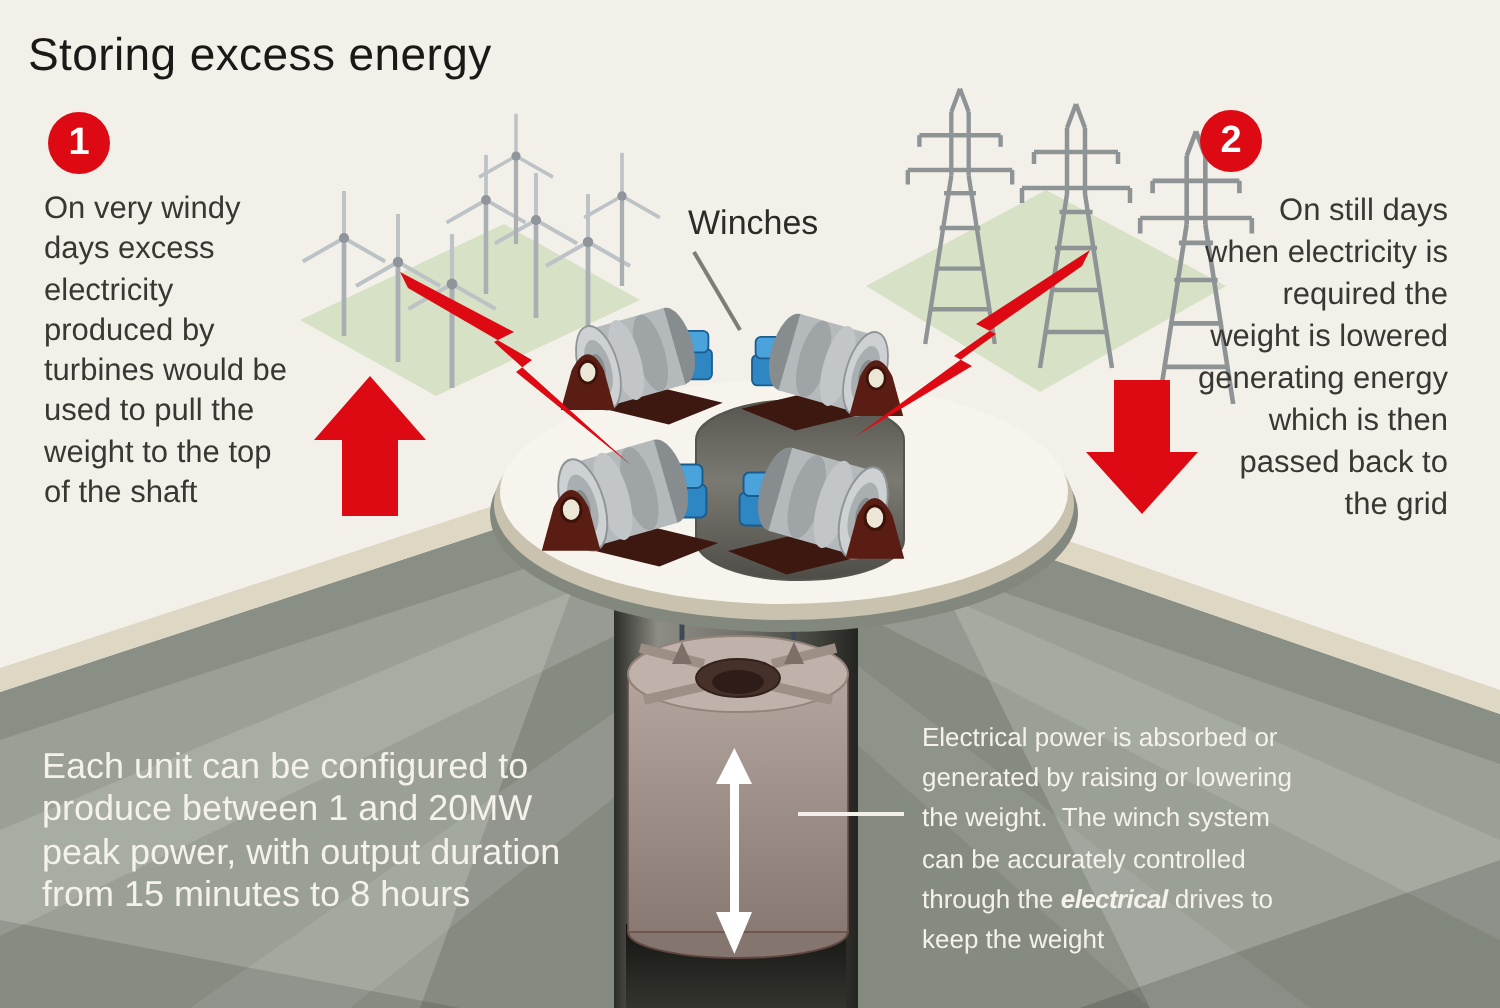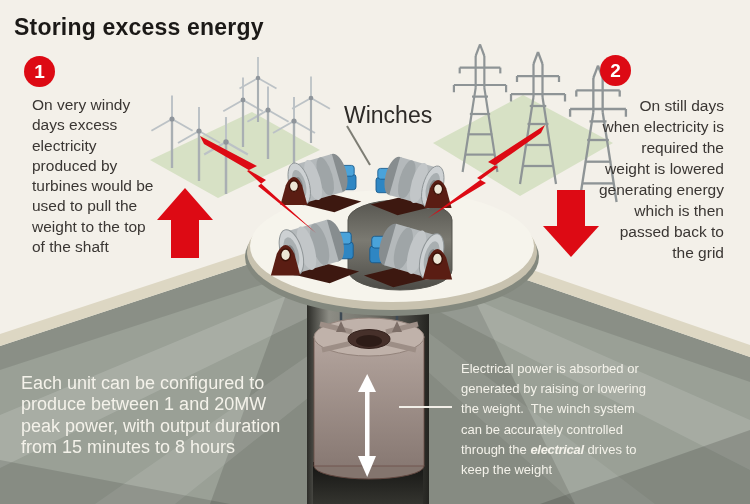--- a/index.html
+++ b/index.html
@@ -20,36 +20,36 @@
   }
   #scene{position:absolute;left:0;top:0;z-index:0;}
   .txt{
     position:absolute;
     white-space:pre-wrap;
     z-index:2;
     color:var(--text-dark);
   }
   #title{
     left:14px;top:14px;
-    font-size:23px;font-weight:bold;
+    font-size:23px;font-weight:normal;
     color:#1b1917;
     letter-spacing:0.2px;
   }
   .badge{
     position:absolute;z-index:2;
     width:31px;height:31px;border-radius:50%;
     background:var(--accent-red);
     color:#ffffff;font-weight:bold;font-size:19px;
     display:flex;align-items:center;justify-content:center;
   }
   #badge-1{left:24px;top:56px;}
   #badge-2{left:600px;top:55px;}
-  #step1-text{left:32px;top:95px;font-size:15.5px;line-height:20.3px;}
+  #step1-text{left:22px;top:95px;font-size:15.5px;line-height:20.3px;}
   #step2-text{left:599px;top:95px;font-size:15.5px;line-height:21px;text-align:right;}
-  #winches-label{left:344px;top:102px;font-size:23px;color:#2d2a27;}
+  #winches-label{left:344px;top:102px;font-size:17px;color:#2d2a27;}
   #note-capacity{left:21px;top:373px;font-size:18px;line-height:21.3px;color:var(--text-light);}
   #note-power{left:461px;top:359px;font-size:13px;line-height:20.2px;color:var(--text-light);}
   #note-power .emph{font-weight:bold;letter-spacing:-0.3px;font-style:italic;}
 </style>
 </head>
 <body>
 
 <svg id="scene" width="750" height="504" viewBox="0 0 750 504">
   <defs>
     <clipPath id="groundClip">

